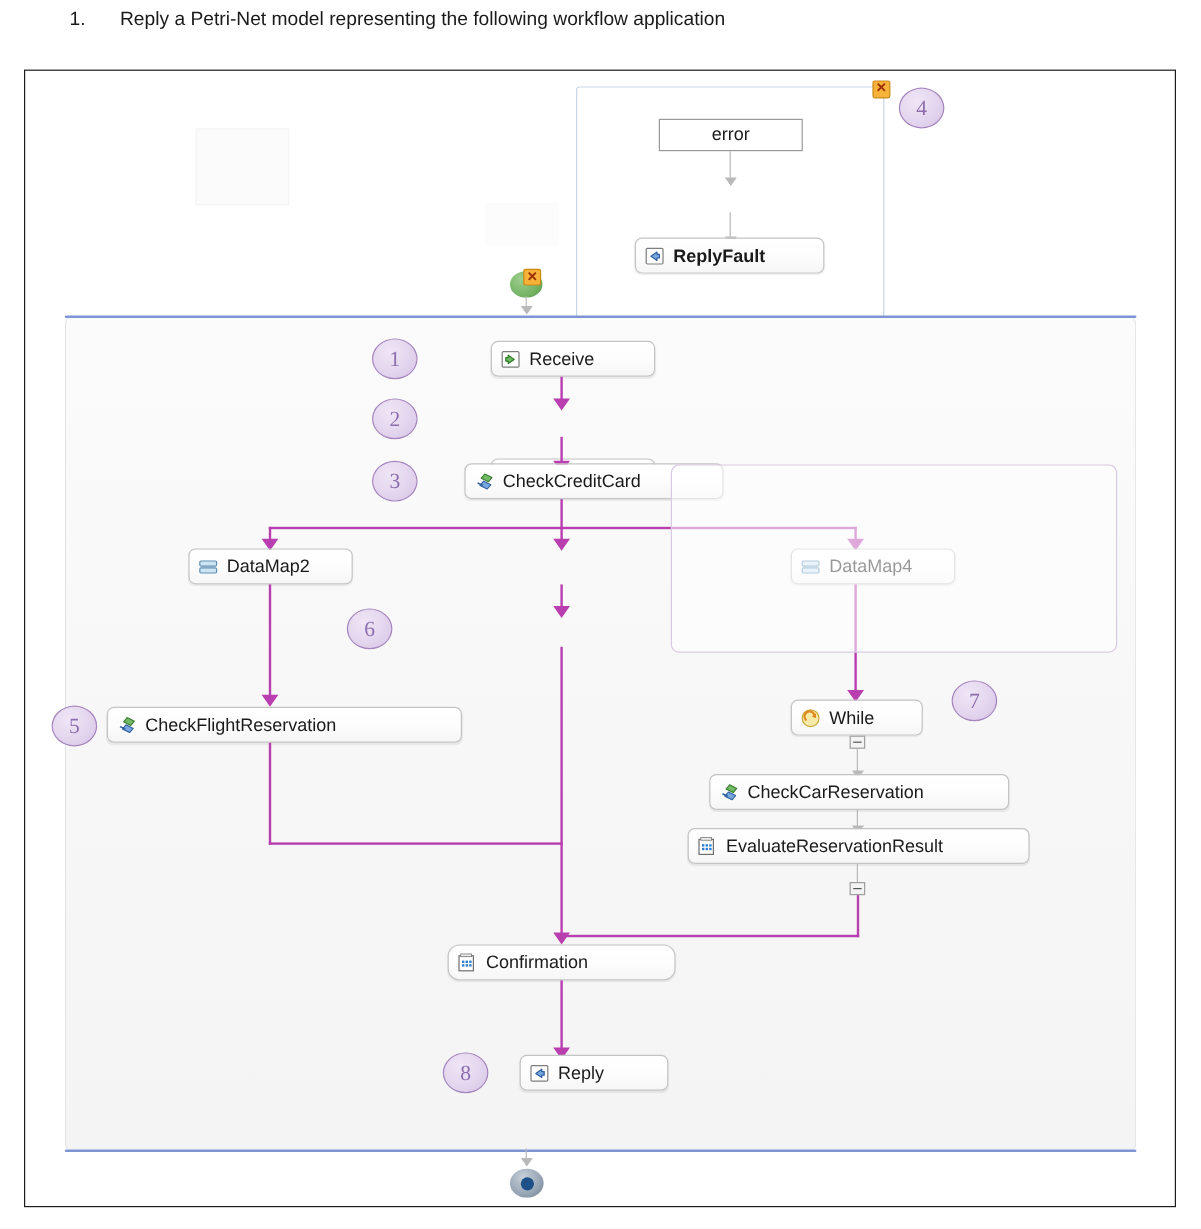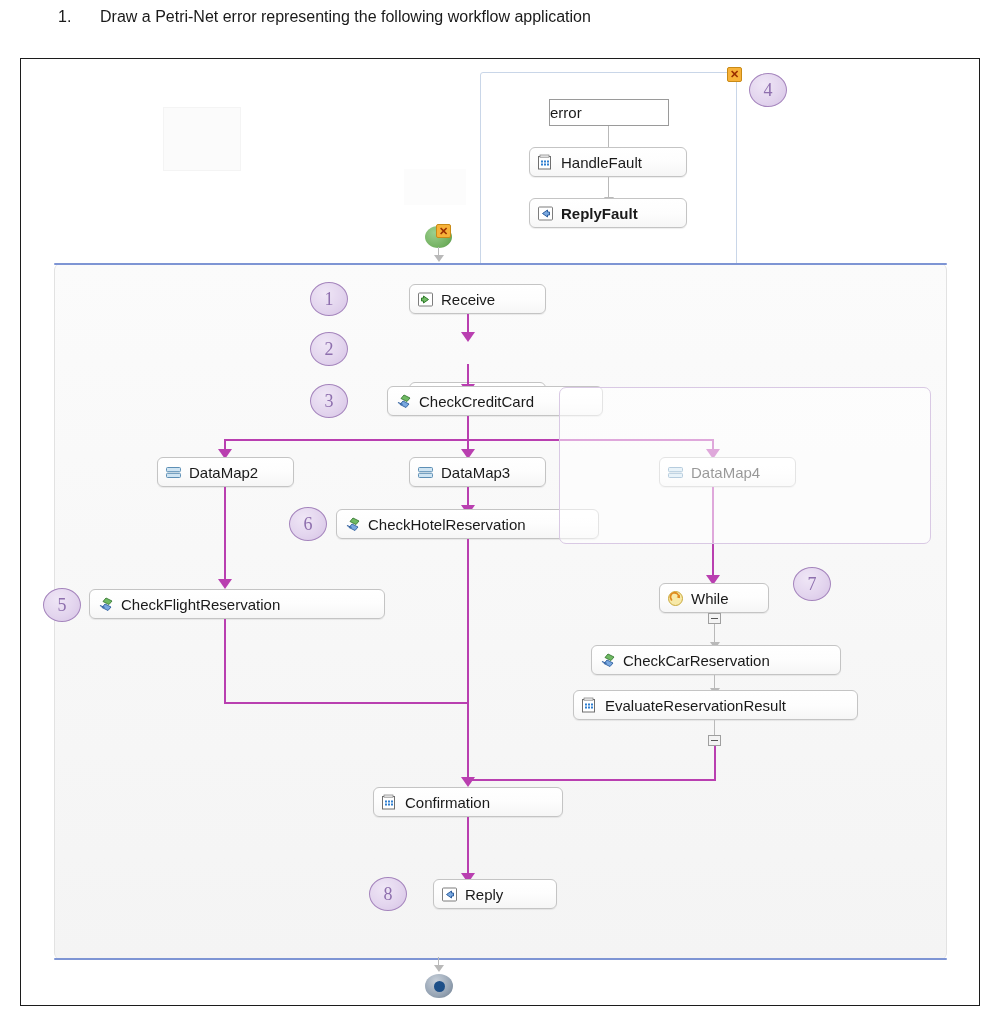--- a/index.html
+++ b/index.html
@@ -99,21 +99,21 @@
   }
   .node .label{
     font-size:15px;color:#1a1a1a;margin-left:7px;
     font-family:"Liberation Sans", sans-serif;
   }
   
   .plain-node{
     position:absolute;height:27px;
     background:#ffffff;border:1px solid #9a9a9a;
     box-sizing:border-box;
-    display:flex;align-items:center;justify-content:flex-start;
+    display:flex;align-items:center;justify-content:center;
   }
   .plain-node .label{font-size:15px;color:#1a1a1a;}
 
   
   .icn{width:17px;height:17px;flex:0 0 17px;display:block;}
 
   
   .badge{
     position:absolute;width:38px;height:34px;border-radius:50%;
     background:radial-gradient(circle at 38% 32%,#efe6f6 0%,#e3d5ee 55%,#d6c3e5 100%);
@@ -171,275 +171,239 @@
     background:radial-gradient(circle at 40% 30%,#c8d0da 0%,#96a4b4 60%,#6b7b8c 100%);
     display:flex;align-items:center;justify-content:center;
   }
   #end-marker .dot{width:11px;height:11px;border-radius:50%;background:#1d4f88;}
 </style>
 </head>
 <body>
 
 <div id="question">
   <span class="qnum">1.</span>
-  <span class="qtext">Draw a Petri-Net error representing the following workflow application</span>
+  <span class="qtext">Reply a Petri-Net model representing the following workflow application</span>
 </div>
 
 <div id="canvas">
 
   <div class="ghost" style="left:142px;top:48px;width:76px;height:62px;"></div>
   <div class="ghost" style="left:383px;top:110px;width:62px;height:36px;border:none;background:#fcfcfc;"></div>
 
   <div id="fault-panel">
     <div id="fault-close">✕</div>
   </div>
 
   <div class="plain-node" style="left:528px;top:40px;width:120px;">
     <span class="label">error</span>
   </div>
 
   <div class="conn v thin" style="left:587px;top:67px;height:24px;"></div>
   <div class="arrow small" style="left:583px;top:89px;"></div>
 
-  <div class="node" style="left:508px;top:88px;width:158px;">
+
+  <div class="conn v thin" style="left:587px;top:118px;height:22px;"></div>
+  <div class="arrow small" style="left:583px;top:138px;"></div>
+
+  <div class="node" style="left:508px;top:139px;width:158px;font-weight:bold;">
+    <span class="icn">
+      <svg viewBox="0 0 17 17" width="17" height="17">
+        <rect x="1.5" y="2" width="14" height="13" fill="#ffffff" stroke="#7d7d7d" stroke-width="1" rx="1"></rect>
+        <path d="M10.5 5 L5.5 8.5 L10.5 12 L10.5 10 L12.5 10 L12.5 7 L10.5 7 Z" fill="#79a8e0" stroke="#2f5f9e" stroke-width="1" stroke-linejoin="round"></path>
+      </svg>
+    </span>
+    <span class="label">ReplyFault</span>
+  </div>
+
+  <div class="badge" style="left:728px;top:14px;">4</div>
+
+  <div id="fault-marker">
+    <div class="blob"></div>
+    <div class="xbadge">✕</div>
+  </div>
+  <div class="conn v thin" style="left:417px;top:188px;height:12px;"></div>
+  <div class="arrow small" style="left:413px;top:196px;"></div>
+
+  <div id="process-panel"></div>
+  <div id="process-top-rule"></div>
+  <div id="process-bottom-rule"></div>
+
+  <div class="badge" style="left:289px;top:223px;">1</div>
+  <div class="node" style="left:388px;top:225px;width:137px;align-items:center;">
+    <span class="icn">
+      <svg viewBox="0 0 17 17" width="17" height="17">
+        <rect x="1.5" y="2" width="14" height="13" fill="#ffffff" stroke="#7d7d7d" stroke-width="1" rx="1"></rect>
+        <path d="M6.5 5 L11.5 8.5 L6.5 12 L6.5 10 L4.5 10 L4.5 7 L6.5 7 Z" fill="#6fba63" stroke="#2f7a2a" stroke-width="1" stroke-linejoin="round"></path>
+      </svg>
+    </span>
+    <span class="label">Receive</span>
+  </div>
+
+  <div class="conn v" style="left:446px;top:255px;height:22px;"></div>
+  <div class="arrow" style="left:440px;top:273px;"></div>
+
+  <div class="badge" style="left:289px;top:273px;">2</div>
+  <div class="node" style="left:388px;top:275px;width:137px;margin-top:48px;">
+    <span class="icn">
+      <svg viewBox="0 0 17 17" width="17" height="17">
+        <rect x="1.5" y="3.5" width="14" height="4.2" fill="#cfe4f2" stroke="#5d8fb5" stroke-width="1" rx="1"></rect>
+        <rect x="1.5" y="9.3" width="14" height="4.2" fill="#cfe4f2" stroke="#5d8fb5" stroke-width="1" rx="1"></rect>
+      </svg>
+    </span>
+    <span class="label">DataMap1</span>
+  </div>
+
+  <div class="conn v" style="left:446px;top:305px;height:24px;"></div>
+  <div class="arrow" style="left:440px;top:325px;"></div>
+
+  <div class="badge" style="left:289px;top:325px;">3</div>
+  <div class="node" style="left:366px;top:327px;width:216px;">
+    <span class="icn">
+      <svg viewBox="0 0 17 17" width="17" height="17">
+        <path d="M9 2 L15 5 L12 8.5 L6 5.5 Z" fill="#6fba63" stroke="#3a7a34" stroke-width=".9" stroke-linejoin="round"></path>
+        <path d="M8 8 L14 11 L11 14.5 L5 11.5 Z" fill="#79a8e0" stroke="#2f5f9e" stroke-width=".9" stroke-linejoin="round"></path>
+        <path d="M3 9.5 L7.5 11.5" stroke="#2f5f9e" stroke-width="1.3"></path>
+      </svg>
+    </span>
+    <span class="label">CheckCreditCard</span>
+  </div>
+
+  <div class="conn v" style="left:446px;top:357px;height:24px;"></div>
+  <div class="conn h" style="left:203px;top:380px;width:490px;"></div>
+  <div class="conn v" style="left:203px;top:380px;height:14px;"></div>
+  <div class="conn v" style="left:446px;top:380px;height:14px;"></div>
+  <div class="conn v" style="left:691px;top:380px;height:14px;"></div>
+  <div class="arrow" style="left:197px;top:390px;"></div>
+  <div class="arrow" style="left:440px;top:390px;"></div>
+  <div class="arrow" style="left:685px;top:390px;"></div>
+
+  <div class="node" style="left:136px;top:398px;width:137px;">
+    <span class="icn">
+      <svg viewBox="0 0 17 17" width="17" height="17">
+        <rect x="1.5" y="3.5" width="14" height="4.2" fill="#cfe4f2" stroke="#5d8fb5" stroke-width="1" rx="1"></rect>
+        <rect x="1.5" y="9.3" width="14" height="4.2" fill="#cfe4f2" stroke="#5d8fb5" stroke-width="1" rx="1"></rect>
+      </svg>
+    </span>
+    <span class="label">DataMap2</span>
+  </div>
+
+
+  <div class="node" style="left:638px;top:398px;width:137px;">
+    <span class="icn">
+      <svg viewBox="0 0 17 17" width="17" height="17">
+        <rect x="1.5" y="3.5" width="14" height="4.2" fill="#cfe4f2" stroke="#5d8fb5" stroke-width="1" rx="1"></rect>
+        <rect x="1.5" y="9.3" width="14" height="4.2" fill="#cfe4f2" stroke="#5d8fb5" stroke-width="1" rx="1"></rect>
+      </svg>
+    </span>
+    <span class="label">DataMap4</span>
+  </div>
+
+  <div class="conn v" style="left:446px;top:428px;height:24px;"></div>
+  <div class="arrow" style="left:440px;top:446px;"></div>
+
+  <div class="badge" style="left:268px;top:448px;">6</div>
+
+  <div class="conn v" style="left:203px;top:428px;height:96px;"></div>
+  <div class="arrow" style="left:197px;top:520px;"></div>
+
+  <div class="badge" style="left:22px;top:529px;">5</div>
+  <div class="node" style="left:68px;top:530px;width:296px;">
+    <span class="icn">
+      <svg viewBox="0 0 17 17" width="17" height="17">
+        <path d="M9 2 L15 5 L12 8.5 L6 5.5 Z" fill="#6fba63" stroke="#3a7a34" stroke-width=".9" stroke-linejoin="round"></path>
+        <path d="M8 8 L14 11 L11 14.5 L5 11.5 Z" fill="#79a8e0" stroke="#2f5f9e" stroke-width=".9" stroke-linejoin="round"></path>
+        <path d="M3 9.5 L7.5 11.5" stroke="#2f5f9e" stroke-width="1.3"></path>
+      </svg>
+    </span>
+    <span class="label">CheckFlightReservation</span>
+  </div>
+
+  <div class="conn v" style="left:691px;top:428px;height:92px;"></div>
+  <div class="arrow" style="left:685px;top:516px;"></div>
+
+  <div id="while-box"></div>
+  <div class="badge" style="left:772px;top:508px;">7</div>
+  <div class="node" style="left:638px;top:524px;width:110px;">
+    <span class="icn">
+      <svg viewBox="0 0 17 17" width="17" height="17">
+        <circle cx="8.5" cy="8.5" r="7" fill="#f7e9a8" stroke="#c9a93c" stroke-width="1"></circle>
+        <path d="M4.5 9.8 A4.2 4.2 0 1 1 11.8 7.2" fill="none" stroke="#e08a1e" stroke-width="1.8" stroke-linecap="round"></path>
+        <path d="M12.8 4.4 L13.1 8.2 L9.6 7.2 Z" fill="#e08a1e"></path>
+      </svg>
+    </span>
+    <span class="label">While</span>
+  </div>
+  <div class="collapse" style="left:687px;top:554px;">
+      <i></i>
+    </div>
+
+  <div class="conn v thin" style="left:693px;top:565px;height:22px;"></div>
+  <div class="arrow small" style="left:689px;top:583px;"></div>
+
+  <div class="node" style="left:570px;top:586px;width:250px;">
+    <span class="icn">
+      <svg viewBox="0 0 17 17" width="17" height="17">
+        <path d="M9 2 L15 5 L12 8.5 L6 5.5 Z" fill="#6fba63" stroke="#3a7a34" stroke-width=".9" stroke-linejoin="round"></path>
+        <path d="M8 8 L14 11 L11 14.5 L5 11.5 Z" fill="#79a8e0" stroke="#2f5f9e" stroke-width=".9" stroke-linejoin="round"></path>
+        <path d="M3 9.5 L7.5 11.5" stroke="#2f5f9e" stroke-width="1.3"></path>
+      </svg>
+    </span>
+    <span class="label">CheckCarReservation</span>
+  </div>
+
+  <div class="conn v thin" style="left:693px;top:616px;height:17px;"></div>
+  <div class="arrow small" style="left:689px;top:629px;"></div>
+
+  <div class="node" style="left:552px;top:631px;width:285px;">
     <span class="icn">
       <svg viewBox="0 0 17 17" width="17" height="17">
         <rect x="1.5" y="2.5" width="12" height="12.5" fill="#ffffff" stroke="#6f6f6f" stroke-width="1"></rect>
         <rect x="3" y="1" width="9" height="2.2" fill="#f0f0f0" stroke="#7a7a7a" stroke-width=".7"></rect>
         <g fill="#2f7fd0">
           <rect x="4" y="6.5" width="2" height="2"></rect>
             <rect x="7" y="6.5" width="2" height="2"></rect>
           <rect x="10" y="6.5" width="2" height="2"></rect>
             <rect x="4" y="9.5" width="2" height="2"></rect>
           <rect x="7" y="9.5" width="2" height="2"></rect>
             <rect x="10" y="9.5" width="2" height="2"></rect>
         </g>
       </svg>
     </span>
-    <span class="label">HandleFault</span>
-  </div>
-
-  <div class="conn v thin" style="left:587px;top:118px;height:22px;"></div>
-  <div class="arrow small" style="left:583px;top:138px;"></div>
-
-  <div class="node" style="left:508px;top:139px;width:158px;font-weight:bold;">
-    <span class="icn">
-      <svg viewBox="0 0 17 17" width="17" height="17">
-        <rect x="1.5" y="2" width="14" height="13" fill="#ffffff" stroke="#7d7d7d" stroke-width="1" rx="1"></rect>
-        <path d="M10.5 5 L5.5 8.5 L10.5 12 L10.5 10 L12.5 10 L12.5 7 L10.5 7 Z" fill="#79a8e0" stroke="#2f5f9e" stroke-width="1" stroke-linejoin="round"></path>
-      </svg>
-    </span>
-    <span class="label">ReplyFault</span>
-  </div>
-
-  <div class="badge" style="left:728px;top:14px;">4</div>
-
-  <div id="fault-marker">
-    <div class="blob"></div>
-    <div class="xbadge">✕</div>
-  </div>
-  <div class="conn v thin" style="left:417px;top:188px;height:12px;"></div>
-  <div class="arrow small" style="left:413px;top:196px;"></div>
-
-  <div id="process-panel"></div>
-  <div id="process-top-rule"></div>
-  <div id="process-bottom-rule"></div>
-
-  <div class="badge" style="left:289px;top:223px;">1</div>
-  <div class="node" style="left:388px;top:225px;width:137px;align-items:center;">
-    <span class="icn">
-      <svg viewBox="0 0 17 17" width="17" height="17">
-        <rect x="1.5" y="2" width="14" height="13" fill="#ffffff" stroke="#7d7d7d" stroke-width="1" rx="1"></rect>
-        <path d="M6.5 5 L11.5 8.5 L6.5 12 L6.5 10 L4.5 10 L4.5 7 L6.5 7 Z" fill="#6fba63" stroke="#2f7a2a" stroke-width="1" stroke-linejoin="round"></path>
-      </svg>
-    </span>
-    <span class="label">Receive</span>
-  </div>
-
-  <div class="conn v" style="left:446px;top:255px;height:22px;"></div>
-  <div class="arrow" style="left:440px;top:273px;"></div>
-
-  <div class="badge" style="left:289px;top:273px;">2</div>
-  <div class="node" style="left:388px;top:275px;width:137px;margin-top:48px;">
-    <span class="icn">
-      <svg viewBox="0 0 17 17" width="17" height="17">
-        <rect x="1.5" y="3.5" width="14" height="4.2" fill="#cfe4f2" stroke="#5d8fb5" stroke-width="1" rx="1"></rect>
-        <rect x="1.5" y="9.3" width="14" height="4.2" fill="#cfe4f2" stroke="#5d8fb5" stroke-width="1" rx="1"></rect>
-      </svg>
-    </span>
-    <span class="label">DataMap1</span>
-  </div>
-
-  <div class="conn v" style="left:446px;top:305px;height:24px;"></div>
-  <div class="arrow" style="left:440px;top:325px;"></div>
-
-  <div class="badge" style="left:289px;top:325px;">3</div>
-  <div class="node" style="left:366px;top:327px;width:216px;">
-    <span class="icn">
-      <svg viewBox="0 0 17 17" width="17" height="17">
-        <path d="M9 2 L15 5 L12 8.5 L6 5.5 Z" fill="#6fba63" stroke="#3a7a34" stroke-width=".9" stroke-linejoin="round"></path>
-        <path d="M8 8 L14 11 L11 14.5 L5 11.5 Z" fill="#79a8e0" stroke="#2f5f9e" stroke-width=".9" stroke-linejoin="round"></path>
-        <path d="M3 9.5 L7.5 11.5" stroke="#2f5f9e" stroke-width="1.3"></path>
-      </svg>
-    </span>
-    <span class="label">CheckCreditCard</span>
-  </div>
-
-  <div class="conn v" style="left:446px;top:357px;height:24px;"></div>
-  <div class="conn h" style="left:203px;top:380px;width:490px;"></div>
-  <div class="conn v" style="left:203px;top:380px;height:14px;"></div>
-  <div class="conn v" style="left:446px;top:380px;height:14px;"></div>
-  <div class="conn v" style="left:691px;top:380px;height:14px;"></div>
-  <div class="arrow" style="left:197px;top:390px;"></div>
-  <div class="arrow" style="left:440px;top:390px;"></div>
-  <div class="arrow" style="left:685px;top:390px;"></div>
-
-  <div class="node" style="left:136px;top:398px;width:137px;">
-    <span class="icn">
-      <svg viewBox="0 0 17 17" width="17" height="17">
-        <rect x="1.5" y="3.5" width="14" height="4.2" fill="#cfe4f2" stroke="#5d8fb5" stroke-width="1" rx="1"></rect>
-        <rect x="1.5" y="9.3" width="14" height="4.2" fill="#cfe4f2" stroke="#5d8fb5" stroke-width="1" rx="1"></rect>
-      </svg>
-    </span>
-    <span class="label">DataMap2</span>
-  </div>
-
-  <div class="node" style="left:388px;top:398px;width:137px;">
-    <span class="icn">
-      <svg viewBox="0 0 17 17" width="17" height="17">
-        <rect x="1.5" y="3.5" width="14" height="4.2" fill="#cfe4f2" stroke="#5d8fb5" stroke-width="1" rx="1"></rect>
-        <rect x="1.5" y="9.3" width="14" height="4.2" fill="#cfe4f2" stroke="#5d8fb5" stroke-width="1" rx="1"></rect>
-      </svg>
-    </span>
-    <span class="label">DataMap3</span>
-  </div>
-
-  <div class="node" style="left:638px;top:398px;width:137px;">
-    <span class="icn">
-      <svg viewBox="0 0 17 17" width="17" height="17">
-        <rect x="1.5" y="3.5" width="14" height="4.2" fill="#cfe4f2" stroke="#5d8fb5" stroke-width="1" rx="1"></rect>
-        <rect x="1.5" y="9.3" width="14" height="4.2" fill="#cfe4f2" stroke="#5d8fb5" stroke-width="1" rx="1"></rect>
-      </svg>
-    </span>
-    <span class="label">DataMap4</span>
-  </div>
-
-  <div class="conn v" style="left:446px;top:428px;height:24px;"></div>
-  <div class="arrow" style="left:440px;top:446px;"></div>
-
-  <div class="badge" style="left:268px;top:448px;">6</div>
-  <div class="node" style="left:315px;top:450px;width:263px;">
-    <span class="icn">
-      <svg viewBox="0 0 17 17" width="17" height="17">
-        <path d="M9 2 L15 5 L12 8.5 L6 5.5 Z" fill="#6fba63" stroke="#3a7a34" stroke-width=".9" stroke-linejoin="round"></path>
-        <path d="M8 8 L14 11 L11 14.5 L5 11.5 Z" fill="#79a8e0" stroke="#2f5f9e" stroke-width=".9" stroke-linejoin="round"></path>
-        <path d="M3 9.5 L7.5 11.5" stroke="#2f5f9e" stroke-width="1.3"></path>
-      </svg>
-    </span>
-    <span class="label">CheckHotelReservation</span>
-  </div>
-
-  <div class="conn v" style="left:203px;top:428px;height:96px;"></div>
-  <div class="arrow" style="left:197px;top:520px;"></div>
-
-  <div class="badge" style="left:22px;top:529px;">5</div>
-  <div class="node" style="left:68px;top:530px;width:296px;">
-    <span class="icn">
-      <svg viewBox="0 0 17 17" width="17" height="17">
-        <path d="M9 2 L15 5 L12 8.5 L6 5.5 Z" fill="#6fba63" stroke="#3a7a34" stroke-width=".9" stroke-linejoin="round"></path>
-        <path d="M8 8 L14 11 L11 14.5 L5 11.5 Z" fill="#79a8e0" stroke="#2f5f9e" stroke-width=".9" stroke-linejoin="round"></path>
-        <path d="M3 9.5 L7.5 11.5" stroke="#2f5f9e" stroke-width="1.3"></path>
-      </svg>
-    </span>
-    <span class="label">CheckFlightReservation</span>
-  </div>
-
-  <div class="conn v" style="left:691px;top:428px;height:92px;"></div>
-  <div class="arrow" style="left:685px;top:516px;"></div>
-
-  <div id="while-box"></div>
-  <div class="badge" style="left:772px;top:508px;">7</div>
-  <div class="node" style="left:638px;top:524px;width:110px;">
-    <span class="icn">
-      <svg viewBox="0 0 17 17" width="17" height="17">
-        <circle cx="8.5" cy="8.5" r="7" fill="#f7e9a8" stroke="#c9a93c" stroke-width="1"></circle>
-        <path d="M4.5 9.8 A4.2 4.2 0 1 1 11.8 7.2" fill="none" stroke="#e08a1e" stroke-width="1.8" stroke-linecap="round"></path>
-        <path d="M12.8 4.4 L13.1 8.2 L9.6 7.2 Z" fill="#e08a1e"></path>
-      </svg>
-    </span>
-    <span class="label">While</span>
-  </div>
-  <div class="collapse" style="left:687px;top:554px;">
+    <span class="label">EvaluateReservationResult</span>
+  </div>
+
+  <div class="conn v thin" style="left:693px;top:661px;height:16px;"></div>
+  <div class="collapse" style="left:687px;top:676px;">
       <i></i>
     </div>
 
-  <div class="conn v thin" style="left:693px;top:565px;height:22px;"></div>
-  <div class="arrow small" style="left:689px;top:583px;"></div>
-
-  <div class="node" style="left:570px;top:586px;width:250px;">
-    <span class="icn">
-      <svg viewBox="0 0 17 17" width="17" height="17">
-        <path d="M9 2 L15 5 L12 8.5 L6 5.5 Z" fill="#6fba63" stroke="#3a7a34" stroke-width=".9" stroke-linejoin="round"></path>
-        <path d="M8 8 L14 11 L11 14.5 L5 11.5 Z" fill="#79a8e0" stroke="#2f5f9e" stroke-width=".9" stroke-linejoin="round"></path>
-        <path d="M3 9.5 L7.5 11.5" stroke="#2f5f9e" stroke-width="1.3"></path>
-      </svg>
-    </span>
-    <span class="label">CheckCarReservation</span>
-  </div>
-
-  <div class="conn v thin" style="left:693px;top:616px;height:17px;"></div>
-  <div class="arrow small" style="left:689px;top:629px;"></div>
-
-  <div class="node" style="left:552px;top:631px;width:285px;">
+  <div class="conn v" style="left:203px;top:560px;height:85px;"></div>
+  <div class="conn h" style="left:203px;top:643px;width:245px;"></div>
+
+  <div class="conn v" style="left:446px;top:480px;height:245px;"></div>
+
+  <div class="conn v" style="left:693px;top:687px;height:35px;"></div>
+  <div class="conn h" style="left:446px;top:720px;width:249px;"></div>
+  <div class="arrow" style="left:440px;top:718px;"></div>
+
+  <div class="node" style="left:352px;top:728px;width:190px;border-radius:10px;">
     <span class="icn">
       <svg viewBox="0 0 17 17" width="17" height="17">
         <rect x="1.5" y="2.5" width="12" height="12.5" fill="#ffffff" stroke="#6f6f6f" stroke-width="1"></rect>
         <rect x="3" y="1" width="9" height="2.2" fill="#f0f0f0" stroke="#7a7a7a" stroke-width=".7"></rect>
         <g fill="#2f7fd0">
           <rect x="4" y="6.5" width="2" height="2"></rect>
             <rect x="7" y="6.5" width="2" height="2"></rect>
           <rect x="10" y="6.5" width="2" height="2"></rect>
             <rect x="4" y="9.5" width="2" height="2"></rect>
           <rect x="7" y="9.5" width="2" height="2"></rect>
             <rect x="10" y="9.5" width="2" height="2"></rect>
         </g>
       </svg>
     </span>
-    <span class="label">EvaluateReservationResult</span>
-  </div>
-
-  <div class="conn v thin" style="left:693px;top:661px;height:16px;"></div>
-  <div class="collapse" style="left:687px;top:676px;">
-      <i></i>
-    </div>
-
-  <div class="conn v" style="left:203px;top:560px;height:85px;"></div>
-  <div class="conn h" style="left:203px;top:643px;width:245px;"></div>
-
-  <div class="conn v" style="left:446px;top:480px;height:245px;"></div>
-
-  <div class="conn v" style="left:693px;top:687px;height:35px;"></div>
-  <div class="conn h" style="left:446px;top:720px;width:249px;"></div>
-  <div class="arrow" style="left:440px;top:718px;"></div>
-
-  <div class="node" style="left:352px;top:728px;width:190px;">
-    <span class="icn">
-      <svg viewBox="0 0 17 17" width="17" height="17">
-        <rect x="1.5" y="2.5" width="12" height="12.5" fill="#ffffff" stroke="#6f6f6f" stroke-width="1"></rect>
-        <rect x="3" y="1" width="9" height="2.2" fill="#f0f0f0" stroke="#7a7a7a" stroke-width=".7"></rect>
-        <g fill="#2f7fd0">
-          <rect x="4" y="6.5" width="2" height="2"></rect>
-            <rect x="7" y="6.5" width="2" height="2"></rect>
-          <rect x="10" y="6.5" width="2" height="2"></rect>
-            <rect x="4" y="9.5" width="2" height="2"></rect>
-          <rect x="7" y="9.5" width="2" height="2"></rect>
-            <rect x="10" y="9.5" width="2" height="2"></rect>
-        </g>
-      </svg>
-    </span>
     <span class="label">Confirmation</span>
   </div>
 
   <div class="conn v" style="left:446px;top:758px;height:60px;"></div>
   <div class="arrow" style="left:440px;top:814px;"></div>
 
   <div class="badge" style="left:348px;top:818px;">8</div>
   <div class="node" style="left:412px;top:820px;width:124px;">
     <span class="icn">
       <svg viewBox="0 0 17 17" width="17" height="17">

